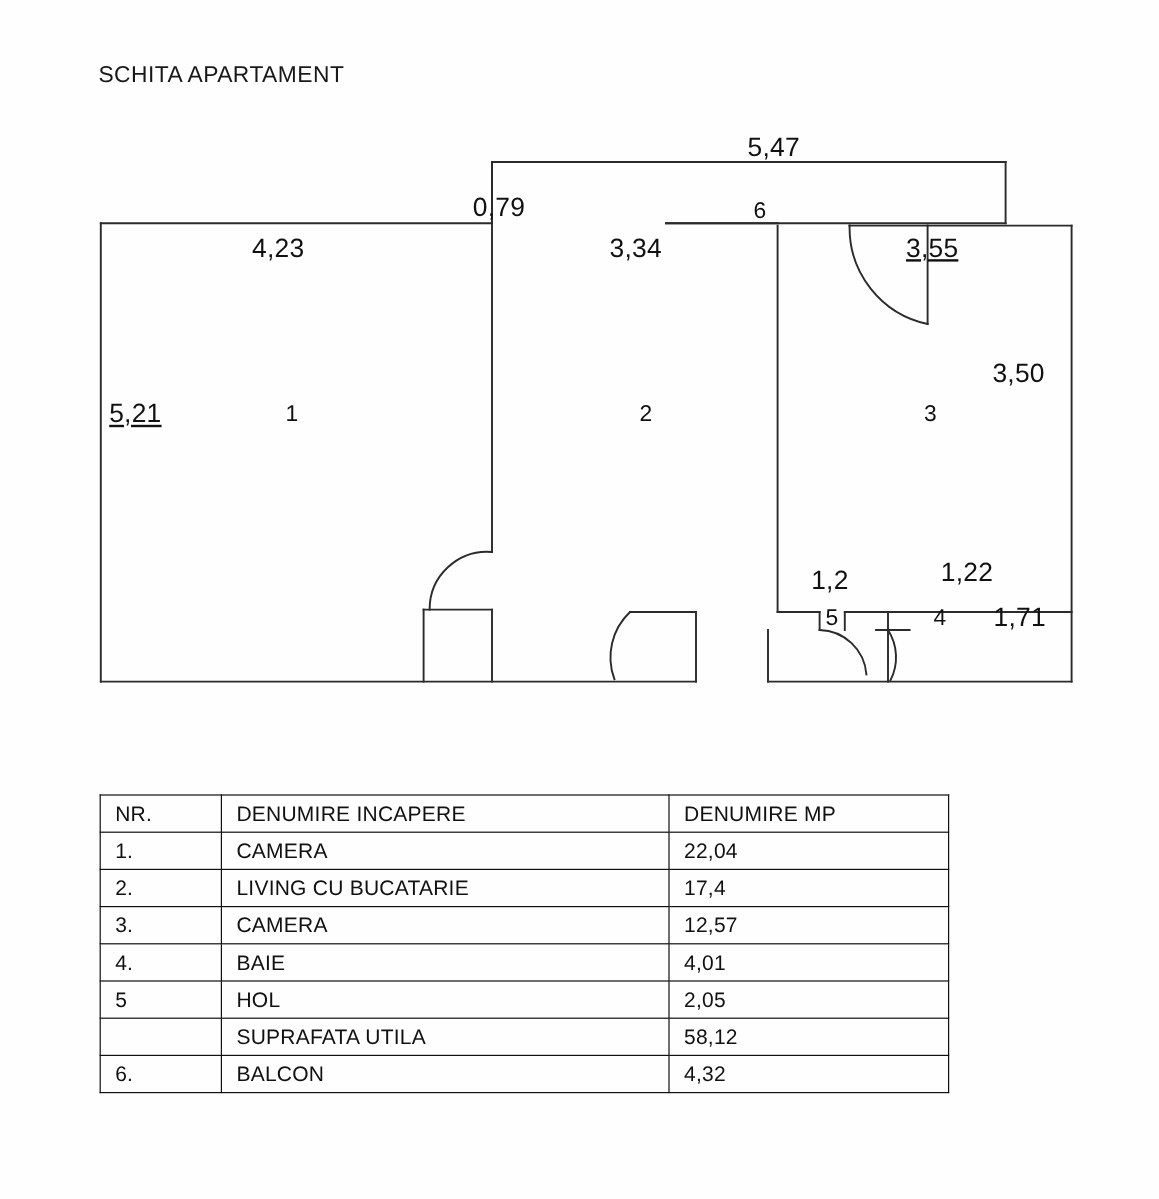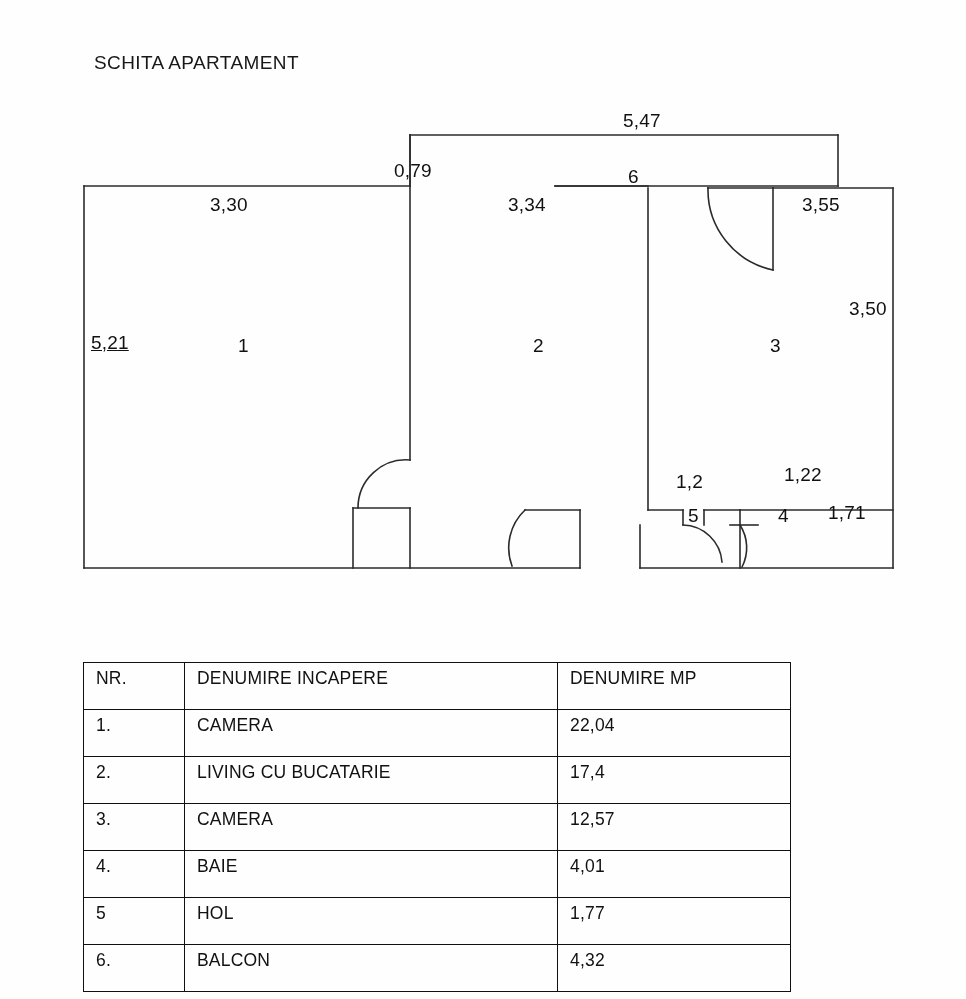--- a/index.html
+++ b/index.html
@@ -17,40 +17,40 @@
   }
   #page {
     position: absolute;
     left: 0; top: 0;
     width: 966px;
     height: 999px;
     background: #fefefe;
   }
   #doc-title {
     position: absolute;
-    left: 94px;
+    left: 82px;
     top: 52px;
     font-size: 19px;
     letter-spacing: 0.4px;
     color: #181818;
     white-space: nowrap;
   }
   #plan-wrap {
     position: absolute;
     left: 0;
     top: 100px;
     width: 966px;
     height: 510px;
   }
   #plan-svg {
     display: block;
   }
   .dim-label {
     position: absolute;
-    font-size: 19px;
+    font-size: 22px;
     color: #111111;
     white-space: nowrap;
     letter-spacing: 0.2px;
   }
   .room-label {
     position: absolute;
     font-size: 19px;
     color: #111111;
     white-space: nowrap;
   }
@@ -63,21 +63,21 @@
   table.spec {
     border-collapse: collapse;
     width: 668px;
     table-layout: fixed;
   }
   table.spec td {
     border: 1.6px solid #101010;
     height: 30px;
     font-size: 17.5px;
     color: #111111;
-    padding: 0 0 16px 12px;
+    padding: 0 0 0 12px;
     vertical-align: middle;
     white-space: nowrap;
     letter-spacing: 0.2px;
   }
   table.spec td.c-nr { width: 88px; }
   table.spec td.c-name { width: 360px; }
   table.spec td.c-area { width: 220px; }
 </style>
 </head>
 <body>
@@ -135,25 +135,25 @@
         <path d="M 740 425 A 42 42 0 0 1 742 467"></path>
         <path d="M 730 425 L 758 425"></path>
 
         <path d="M 640 425 L 640 468"></path>
 
       </g>
     </svg>
 
     <div class="dim-label" style="left:623px; top:10px;">5,47</div>
     <div class="dim-label" style="left:394px; top:60px;">0,79</div>
-    <div class="dim-label" style="left:210px; top:94px;">3,30</div>
+    <div class="dim-label" style="left:210px; top:94px;">4,23</div>
     <div class="dim-label" style="left:91px; top:232px;text-decoration:underline;">5,21</div>
     <div class="dim-label" style="left:508px; top:94px;">3,34</div>
-    <div class="dim-label" style="left:802px; top:94px;">3,55</div>
-    <div class="dim-label" style="left:849px; top:198px;">3,50</div>
+    <div class="dim-label" style="left:755px; top:94px;text-decoration:underline;">3,55</div>
+    <div class="dim-label" style="left:827px; top:198px;">3,50</div>
     <div class="dim-label" style="left:676px; top:371px;">1,2</div>
     <div class="dim-label" style="left:784px; top:364px;">1,22</div>
     <div class="dim-label" style="left:828px; top:402px;">1,71</div>
 
     <div class="room-label" style="left:238px; top:235px;">1</div>
     <div class="room-label" style="left:533px; top:235px;">2</div>
     <div class="room-label" style="left:770px; top:235px;">3</div>
     <div class="room-label" style="left:778px; top:405px;">4</div>
     <div class="room-label" style="left:688px; top:405px;">5</div>
     <div class="room-label" style="left:628px; top:66px;">6</div>
@@ -184,21 +184,26 @@
           <td class="c-area">12,57</td>
         </tr>
         <tr>
           <td class="c-nr">4.</td>
           <td class="c-name">BAIE</td>
           <td class="c-area">4,01</td>
         </tr>
         <tr>
           <td class="c-nr">5</td>
           <td class="c-name">HOL</td>
-          <td class="c-area">1,77</td>
+          <td class="c-area">2,05</td>
+        </tr>
+        <tr>
+          <td class="c-nr"></td>
+          <td class="c-name">SUPRAFATA UTILA</td>
+          <td class="c-area">58,12</td>
         </tr>
         <tr>
           <td class="c-nr">6.</td>
           <td class="c-name">BALCON</td>
           <td class="c-area">4,32</td>
         </tr>
       </tbody>
     </table>
   </div>
 

